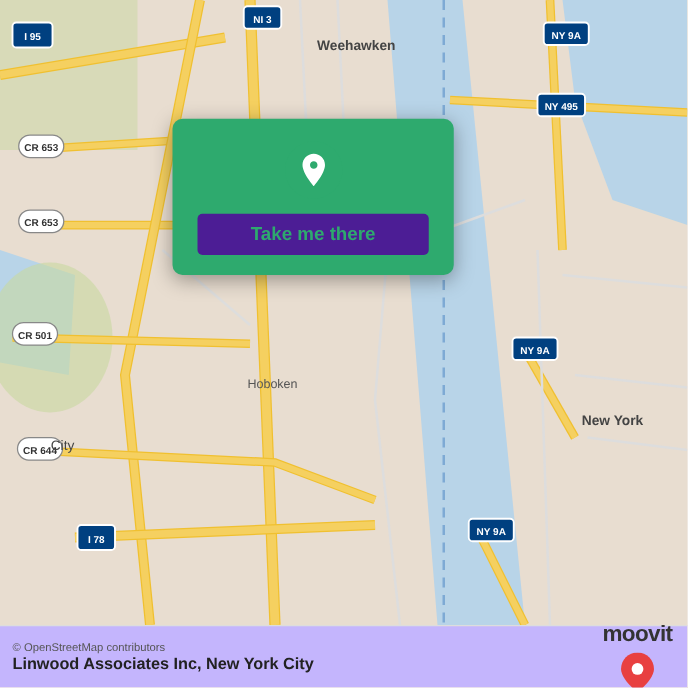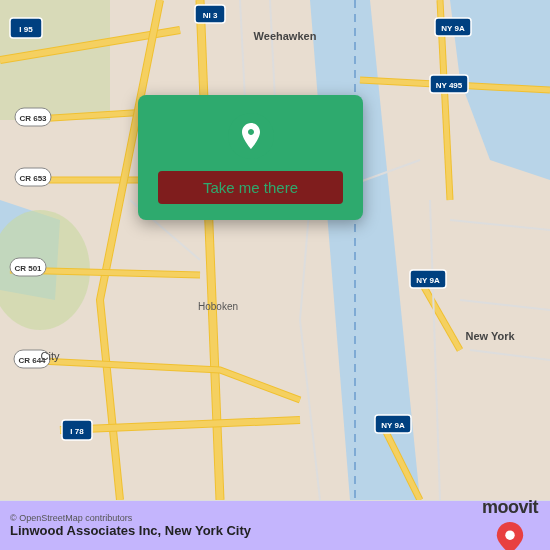--- a/index.html
+++ b/index.html
@@ -44,27 +44,27 @@
       z-index: 10;
     }
 
     .popup-pin-icon {
       width: 46px;
       height: 46px;
       margin-bottom: 12px;
     }
 
     .popup-button {
-      background: #7f1d1d;
+      background: #4c1d95;
       color: #2eaa6e;
       border: none;
       border-radius: 4px;
       padding: 8px 28px;
       font-size: 15px;
-      font-weight: 400;
+      font-weight: 700;
       cursor: pointer;
       width: 100%;
       text-align: center;
     }
 
     
     #bottom-bar {
       width: 550px;
       height: 50px;
       background: #c4b5fd;

